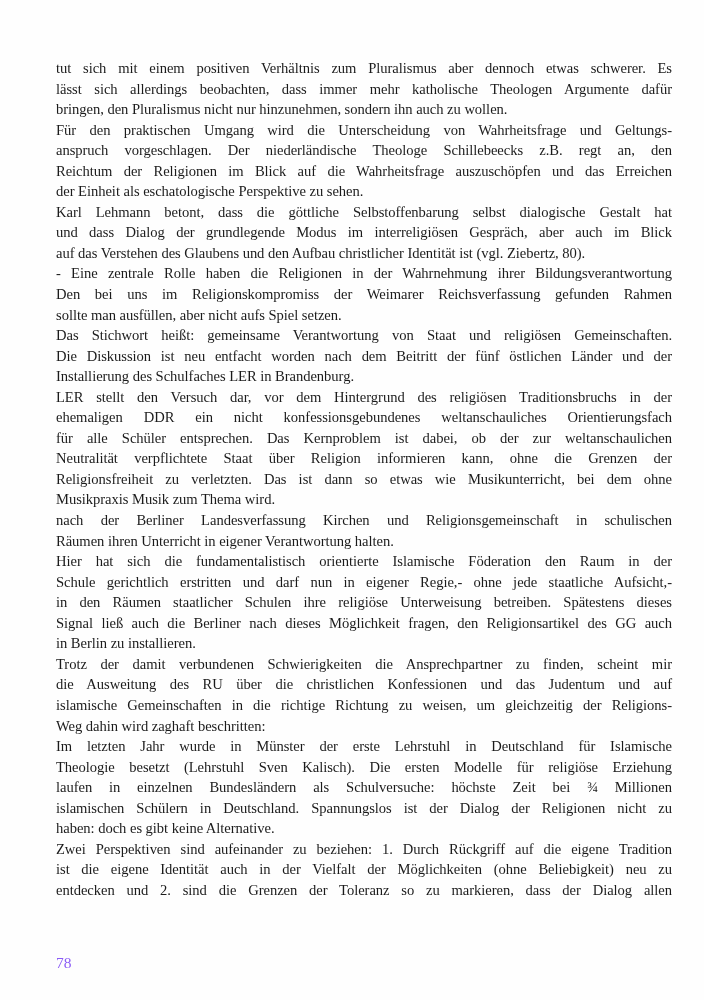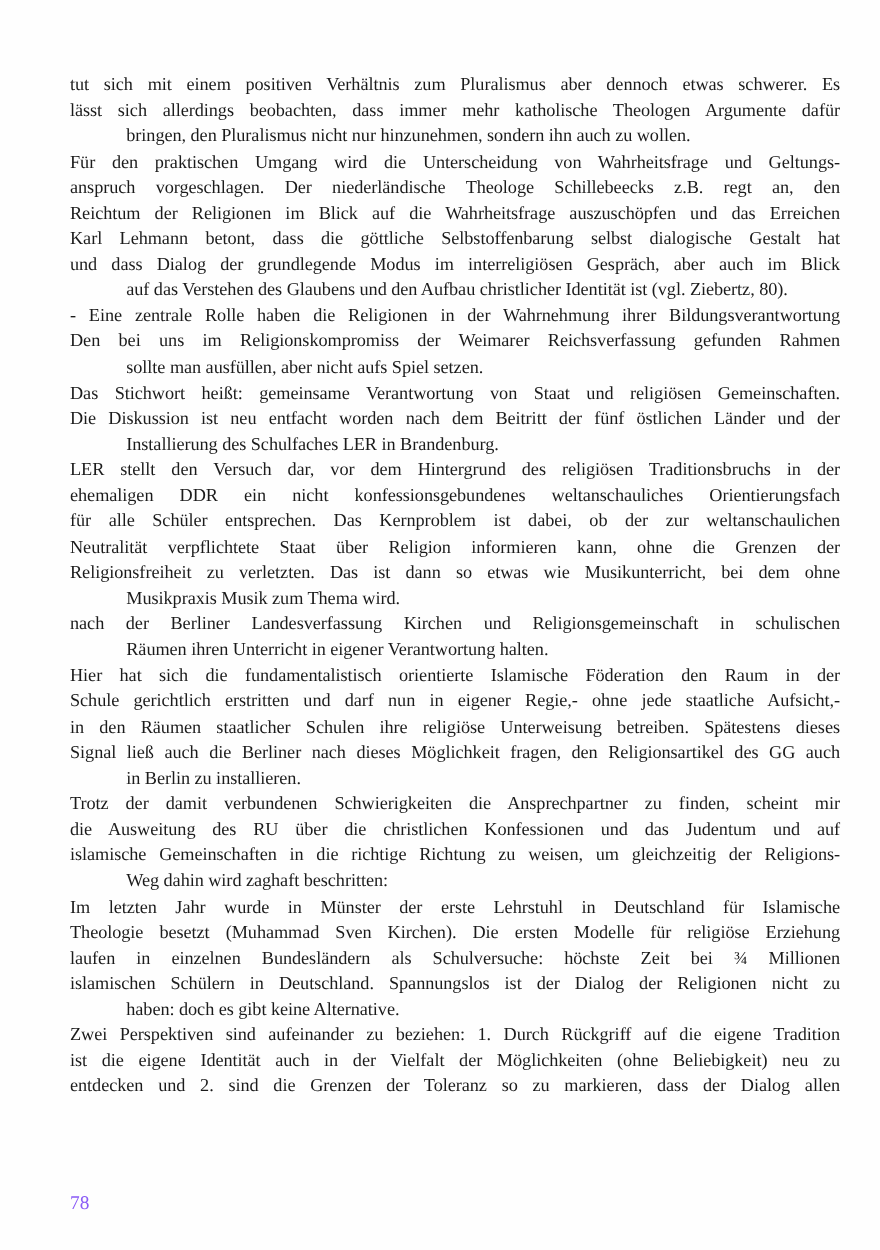--- a/index.html
+++ b/index.html
@@ -29,21 +29,20 @@
   .line {
     font-size: 14.6px;
     line-height: 20.55px;
     letter-spacing: -0.05px;
     text-align: justify;
     text-align-last: justify;
     -moz-text-align-last: justify;
   }
   .line.last {
     text-align-last: left;
-    margin-left: 45px;
     -moz-text-align-last: left;
   }
   .page-number {
     position: absolute;
     left: 56px;
     top: 953px;
     font-size: 15.5px;
     line-height: 20px;
     color: #8b5cf6;
   }
@@ -55,20 +54,21 @@
   <div class="text-block" id="text-block">
       <div class="paragraph">
         <div class="line">tut sich mit einem positiven Verhältnis zum Pluralismus aber dennoch etwas schwerer. Es</div>
         <div class="line">lässt sich allerdings beobachten, dass immer mehr katholische Theologen Argumente dafür</div>
         <div class="line last">bringen, den Pluralismus nicht nur hinzunehmen, sondern ihn auch zu wollen.</div>
       </div>
       <div class="paragraph">
         <div class="line">Für den praktischen Umgang wird die Unterscheidung von Wahrheitsfrage und Geltungs-</div>
         <div class="line">anspruch vorgeschlagen. Der niederländische Theologe Schillebeecks z.B. regt an, den</div>
         <div class="line">Reichtum der Religionen im Blick auf die Wahrheitsfrage auszuschöpfen und das Erreichen</div>
+        <div class="line last">der Einheit als eschatologische Perspektive zu sehen.</div>
       </div>
       <div class="paragraph">
         <div class="line">Karl Lehmann betont, dass die göttliche Selbstoffenbarung selbst dialogische Gestalt hat</div>
         <div class="line">und dass Dialog der grundlegende Modus im interreligiösen Gespräch, aber auch im Blick</div>
         <div class="line last">auf das Verstehen des Glaubens und den Aufbau christlicher Identität ist (vgl. Ziebertz, 80).</div>
       </div>
       <div class="paragraph">
         <div class="line">- Eine zentrale Rolle haben die Religionen in der Wahrnehmung ihrer Bildungsverantwortung</div>
         <div class="line">Den bei uns im Religionskompromiss der Weimarer Reichsverfassung gefunden Rahmen</div>
         <div class="line last">sollte man ausfüllen, aber nicht aufs Spiel setzen.</div>
@@ -98,21 +98,21 @@
         <div class="line last">in Berlin zu installieren.</div>
       </div>
       <div class="paragraph">
         <div class="line">Trotz der damit verbundenen Schwierigkeiten die Ansprechpartner zu finden, scheint mir</div>
         <div class="line">die Ausweitung des RU über die christlichen Konfessionen und das Judentum und auf</div>
         <div class="line">islamische Gemeinschaften in die richtige Richtung zu weisen, um gleichzeitig der Religions-</div>
         <div class="line last">Weg dahin wird zaghaft beschritten:</div>
       </div>
       <div class="paragraph">
         <div class="line">Im letzten Jahr wurde in Münster der erste Lehrstuhl in Deutschland für Islamische</div>
-        <div class="line">Theologie besetzt (Muhammad Sven Kirchen). Die ersten Modelle für religiöse Erziehung</div>
+        <div class="line">Theologie besetzt (Lehrstuhl Sven Kalisch). Die ersten Modelle für religiöse Erziehung</div>
         <div class="line">laufen in einzelnen Bundesländern als Schulversuche: höchste Zeit bei ¾ Millionen</div>
         <div class="line">islamischen Schülern in Deutschland. Spannungslos ist der Dialog der Religionen nicht zu</div>
         <div class="line last">haben: doch es gibt keine Alternative.</div>
       </div>
       <div class="paragraph">
         <div class="line">Zwei Perspektiven sind aufeinander zu beziehen: 1. Durch Rückgriff auf die eigene Tradition</div>
         <div class="line">ist die eigene Identität auch in der Vielfalt der Möglichkeiten (ohne Beliebigkeit) neu zu</div>
         <div class="line">entdecken und 2. sind die Grenzen der Toleranz so zu markieren, dass der Dialog allen</div>
       </div>
     </div>

